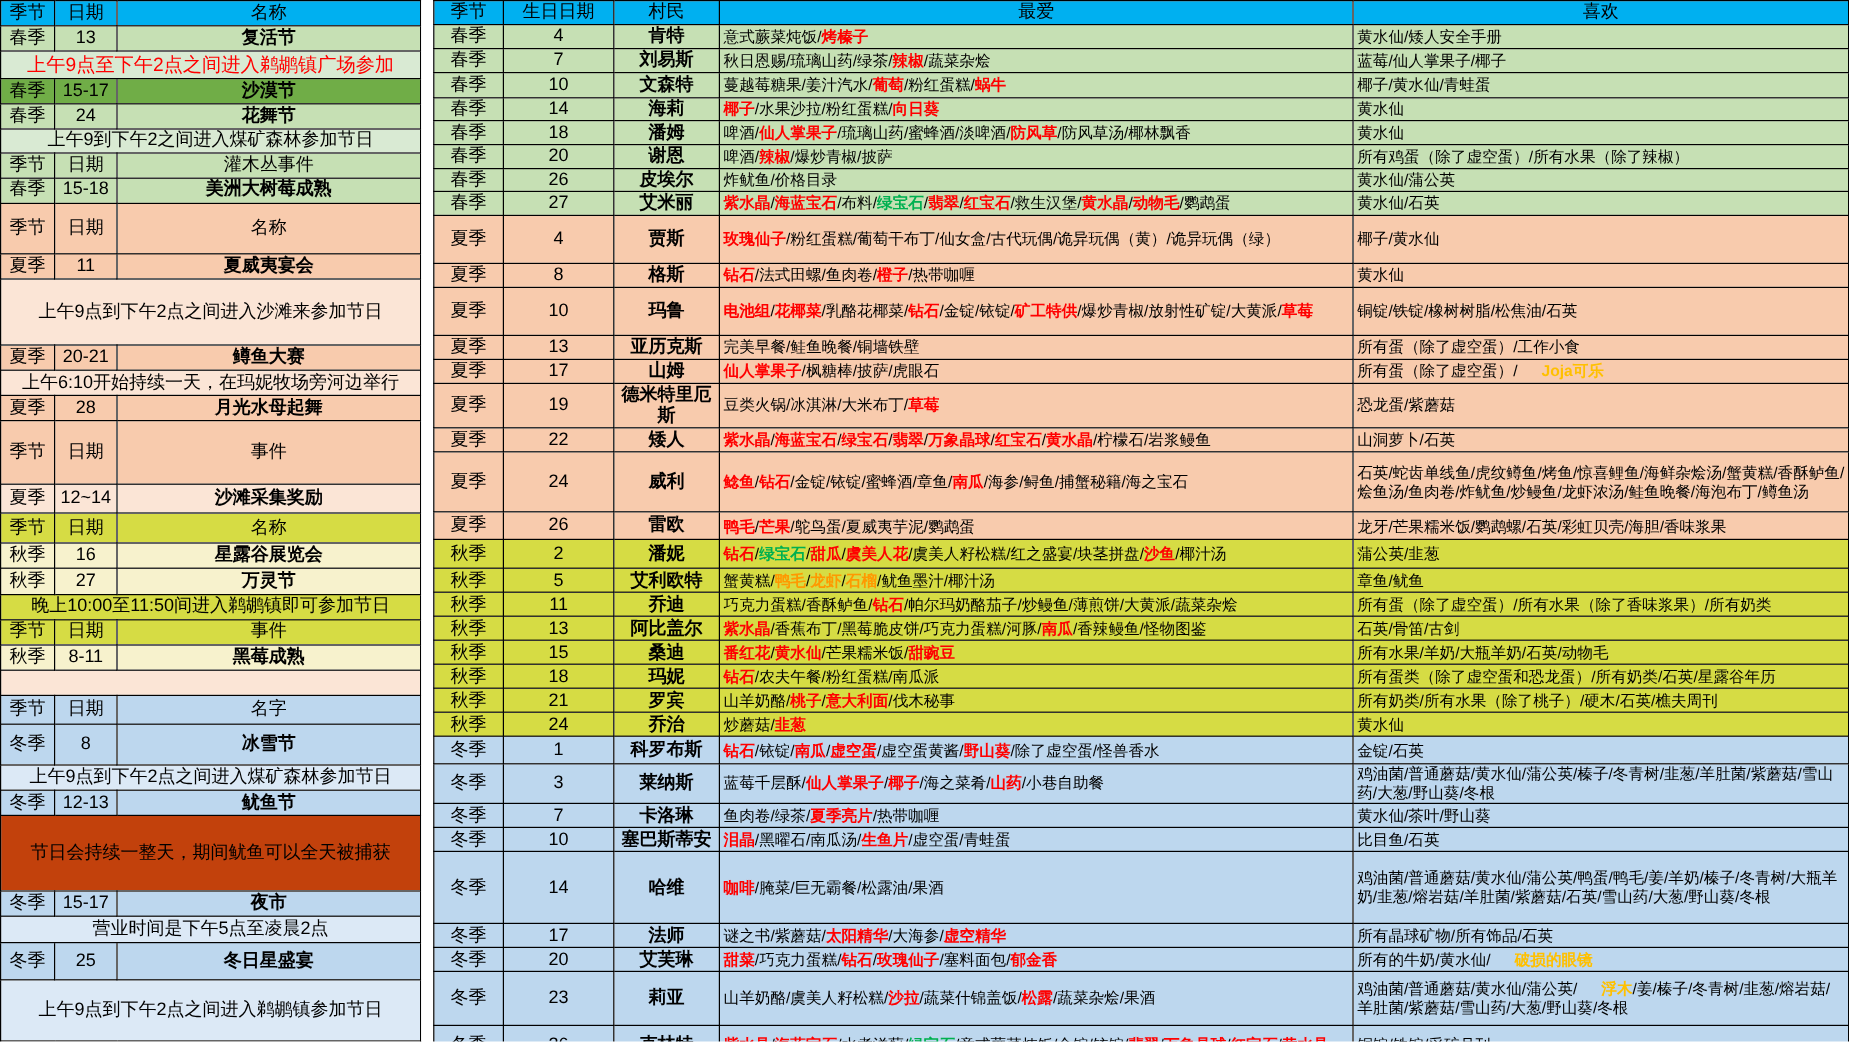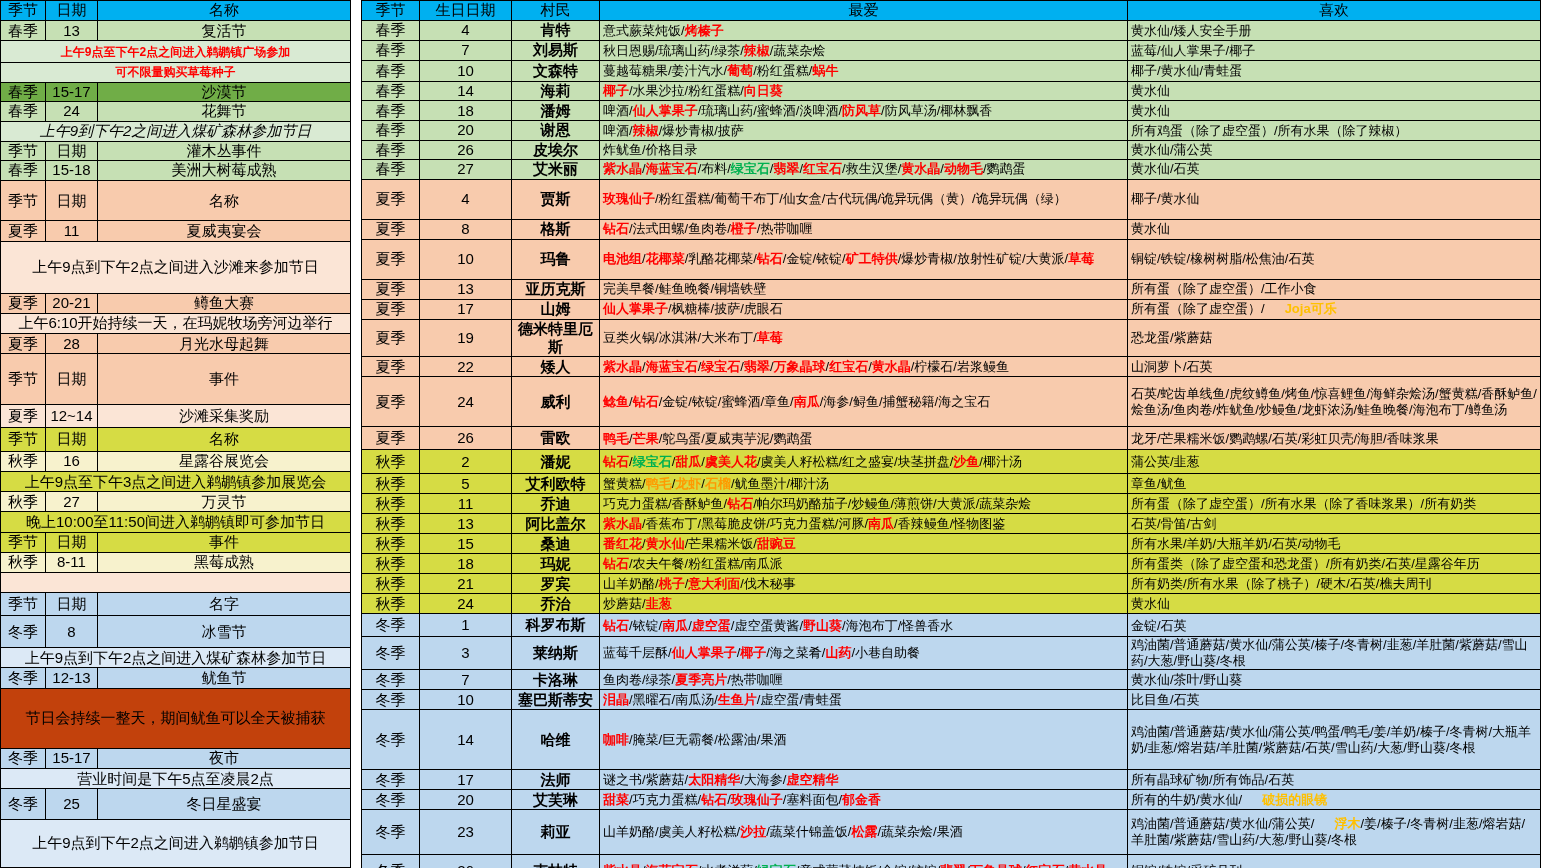--- a/index.html
+++ b/index.html
@@ -3,23 +3,23 @@
 <meta charset="utf-8">
 <style>
   html,body{margin:0;padding:0;background:#fff;}
   body{width:1541px;height:868px;font-family:"Liberation Sans","DejaVu Sans",sans-serif;color:#000;}
   .wrap{display:flex;width:1541px;height:868px;}
   table{border-collapse:collapse;table-layout:fixed;}
   td,th{border:1px solid #000;box-sizing:border-box;overflow:hidden;padding:0 3px;line-height:1.22;vertical-align:middle;font-weight:normal;}
   #left-table{width:350px;}
   #right-table{width:1179px;}
   .gap{width:12px;background:#fff;}
-  .bold{font-weight:normal;}
+  .bold{font-weight:bold;}
   .note{text-align:center;font-size:15px;}
-  .note-red{color:#ff0000;font-weight:bold;font-size:12px;margin-left:42px;}
+  .note-red{color:#ff0000;font-weight:normal;font-size:16px;margin-left:42px;}
   .season-cell,.date-cell{text-align:center;font-size:15px;}
   .name-cell{text-align:center;font-size:15px;margin-top:16px;}
   .villager-cell{text-align:center;font-size:15px;font-weight:bold;}
   .loves-cell,.likes-cell{font-size:13px;}
   .hdr{text-align:center;font-size:15px;}
   .c-r{color:#ff0000;font-weight:bold;}
   .c-o{color:#ff9900;font-weight:bold;}
   .c-g{color:#00b050;font-weight:bold;}
   .c-y{color:#ffc000;font-weight:bold;padding-left:20px;}
 </style>
@@ -40,34 +40,31 @@
           <td class="name-cell">名称</td>
         </tr>
         <tr style="height: 20px; background: rgb(198, 224, 180);">
           <td class="season-cell">春季</td>
           <td class="date-cell">13</td>
           <td class="name-cell bold">复活节</td>
         </tr>
         <tr style="height: 22px; background: rgb(217, 234, 211);">
           <td class="note note-red" colspan="3">上午9点至下午2点之间进入鹈鹕镇广场参加</td>
         </tr>
-        <tr style="height: 19px; background: rgb(217, 234, 211);">
-          <td class="note note-red" colspan="3">可不限量购买草莓种子</td>
-        </tr>
         <tr style="height: 19px; background: rgb(112, 173, 71);">
           <td class="season-cell">春季</td>
           <td class="date-cell">15-17</td>
           <td class="name-cell bold">沙漠节</td>
         </tr>
         <tr style="height: 20px; background: rgb(198, 224, 180);">
           <td class="season-cell">春季</td>
           <td class="date-cell">24</td>
           <td class="name-cell bold">花舞节</td>
         </tr>
-        <tr style="height: 19px; background: rgb(217, 234, 211); font-style: italic;">
+        <tr style="height: 19px; background: rgb(217, 234, 211);">
           <td class="note" colspan="3">上午9到下午2之间进入煤矿森林参加节日</td>
         </tr>
         <tr style="height: 19px; background: rgb(198, 224, 180);">
           <td class="season-cell">季节</td>
           <td class="date-cell">日期</td>
           <td class="name-cell">灌木丛事件</td>
         </tr>
         <tr style="height: 20px; background: rgb(198, 224, 180);">
           <td class="season-cell">春季</td>
           <td class="date-cell">15-18</td>
@@ -111,23 +108,20 @@
         </tr>
         <tr style="height: 24px; background: rgb(214, 220, 68);">
           <td class="season-cell">季节</td>
           <td class="date-cell">日期</td>
           <td class="name-cell">名称</td>
         </tr>
         <tr style="height: 20px; background: rgb(247, 242, 205);">
           <td class="season-cell">秋季</td>
           <td class="date-cell">16</td>
           <td class="name-cell bold">星露谷展览会</td>
-        </tr>
-        <tr style="height: 20px; background: rgb(214, 220, 68);">
-          <td class="note" colspan="3">上午9点至下午3点之间进入鹈鹕镇参加展览会</td>
         </tr>
         <tr style="height: 20px; background: rgb(247, 242, 205);">
           <td class="season-cell">秋季</td>
           <td class="date-cell">27</td>
           <td class="name-cell bold">万灵节</td>
         </tr>
         <tr style="height: 20px; background: rgb(214, 220, 68);">
           <td class="note" colspan="3">晚上10:00至11:50间进入鹈鹕镇即可参加节日</td>
         </tr>
         <tr style="height: 20px; background: rgb(214, 220, 68);">
@@ -371,21 +365,21 @@
           <td class="season-cell">秋季</td>
           <td class="date-cell">24</td>
           <td class="villager-cell">乔治</td>
           <td class="loves-cell"><span>炒蘑菇/</span><span class="c-r">韭葱</span></td>
           <td class="likes-cell"><span>黄水仙</span></td>
         </tr>
         <tr style="height: 23px; background: rgb(189, 215, 238);">
           <td class="season-cell">冬季</td>
           <td class="date-cell">1</td>
           <td class="villager-cell">科罗布斯</td>
-          <td class="loves-cell"><span class="c-r">钻石</span><span>/铱锭/</span><span class="c-r">南瓜</span><span>/</span><span class="c-r">虚空蛋</span><span>/虚空蛋黄酱/</span><span class="c-r">野山葵</span><span>/海泡布丁/怪兽香水</span></td>
+          <td class="loves-cell"><span class="c-r">钻石</span><span>/铱锭/</span><span class="c-r">南瓜</span><span>/</span><span class="c-r">虚空蛋</span><span>/虚空蛋黄酱/</span><span class="c-r">野山葵</span><span>/除了虚空蛋/怪兽香水</span></td>
           <td class="likes-cell"><span>金锭/石英</span></td>
         </tr>
         <tr style="height: 32px; background: rgb(189, 215, 238);">
           <td class="season-cell">冬季</td>
           <td class="date-cell">3</td>
           <td class="villager-cell">莱纳斯</td>
           <td class="loves-cell"><span>蓝莓千层酥/</span><span class="c-r">仙人掌果子</span><span>/</span><span class="c-r">椰子</span><span>/海之菜肴/</span><span class="c-r">山药</span><span>/小巷自助餐</span></td>
           <td class="likes-cell"><span>鸡油菌/普通蘑菇/黄水仙/蒲公英/榛子/冬青树/韭葱/羊肚菌/紫蘑菇/雪山药/大葱/野山葵/冬根</span></td>
         </tr>
         <tr style="height: 20px; background: rgb(189, 215, 238);">

